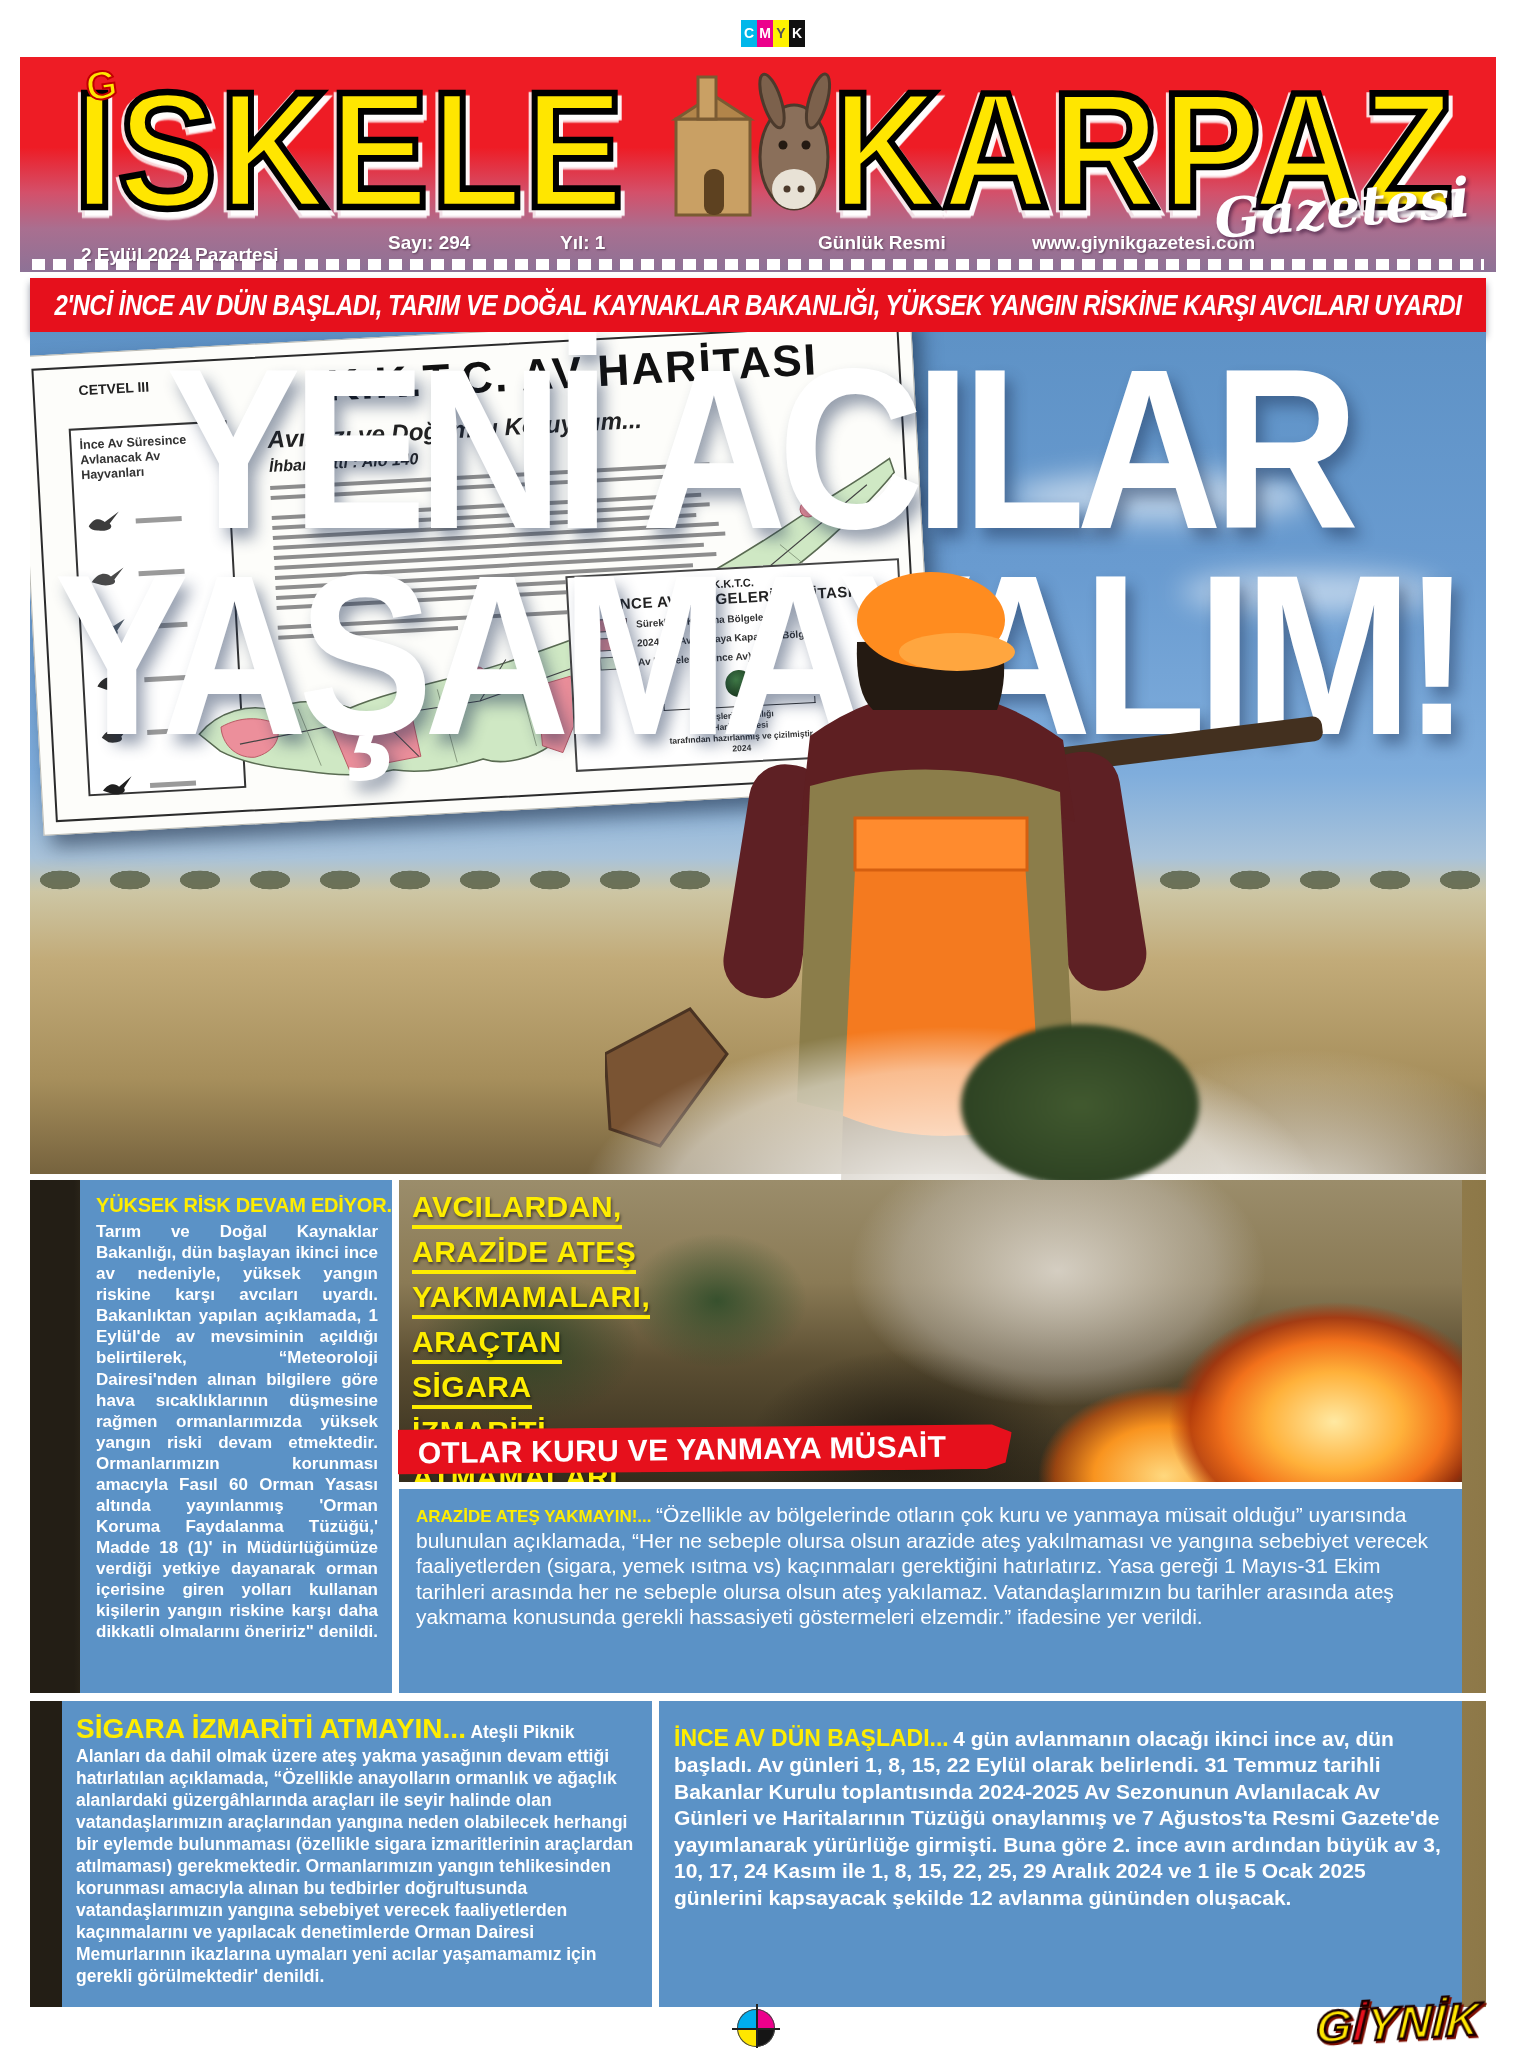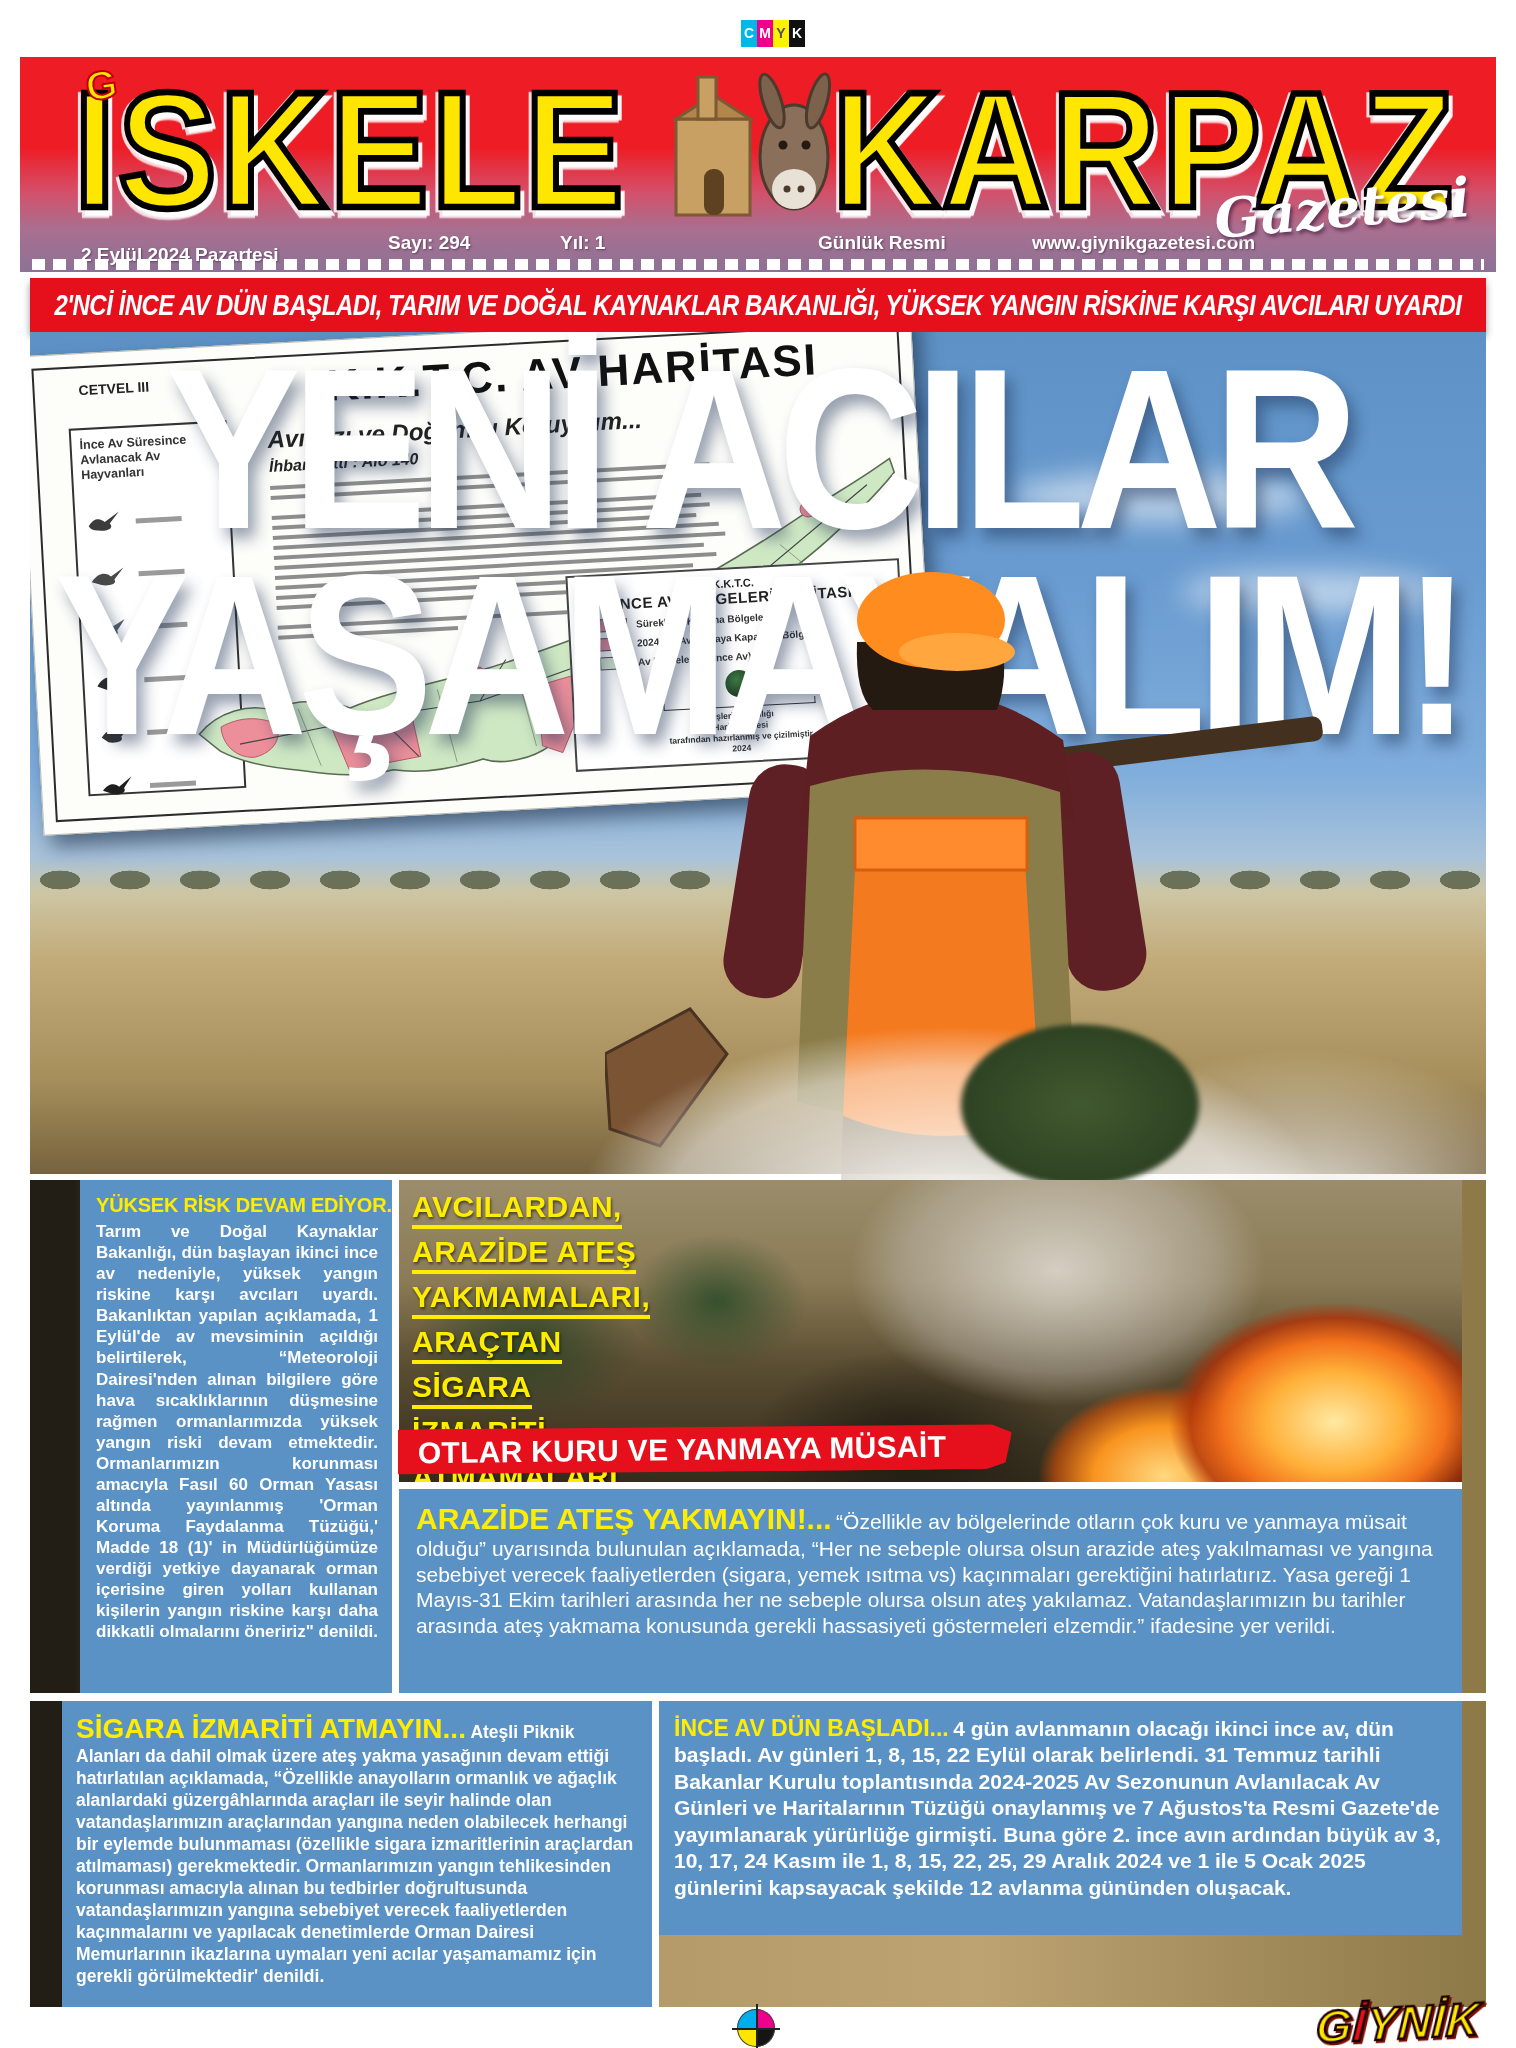--- a/index.html
+++ b/index.html
@@ -100,26 +100,26 @@
     background:linear-gradient(90deg,#231e15 0,#231e15 44px,#6f6140 120px,#ab9261 300px,#bda372 65%,#8d7848 100%);}
 
   
   .panel{background:#5b92c6;box-sizing:border-box;overflow:hidden;}
   .lead{color:#feed00;font-weight:700;}
   .bodytxt{color:#fff;text-align:justify;}
   .panel-risk{left:80px;top:1180px;width:312px;height:513px;padding:14px 14px 8px 16px;}
   .panel-risk .lead{display:block;font-size:20px;letter-spacing:-.2px;margin-bottom:4px;white-space:nowrap;}
   .panel-risk .bodytxt{font-size:17px;line-height:1.24;font-weight:700;}
   .panel-arazide{left:398px;top:1489px;width:1064px;height:204px;padding:13px 18px;}
-  .panel-arazide .lead{font-size:30px;text-align:center;}
+  .panel-arazide .lead{font-size:17px;text-align:center;}
   .panel-arazide .bodytxt{display:inline;font-size:21px;line-height:1.22;font-weight:400;}
   .panel-sigara{left:62px;top:1701px;width:590px;height:306px;padding:12px 14px;}
   .panel-sigara .lead{font-size:28px;}
   .panel-sigara .bodytxt{display:inline;font-size:17.5px;line-height:1.26;font-weight:700;}
-  .panel-ince{left:658px;top:1701px;width:804px;height:234px;padding:14px 16px;}
+  .panel-ince{left:658px;top:1701px;width:804px;height:306px;padding:24px 16px;}
   .panel-ince .lead{font-size:23px;}
   .panel-ince .bodytxt{display:inline;font-size:21px;line-height:1.26;font-weight:700;}
 
   
   .photo-band{left:398px;top:1180px;width:1064px;height:302px;overflow:hidden;
     background:
       radial-gradient(180px 130px at 88% 80%,#ffe9a2,#ffb13a 38%,#f2711b 62%,rgba(175,50,8,.8) 80%,transparent 92%),
       radial-gradient(140px 100px at 72% 98%,#ffd87e,#f9941f 50%,rgba(205,80,10,.65) 78%,transparent 90%),
       radial-gradient(260px 170px at 62% 30%,rgba(225,220,212,.85),rgba(200,195,188,.4) 60%,transparent 80%),
       radial-gradient(120px 90px at 30% 40%,rgba(47,77,42,.9),transparent 75%),

